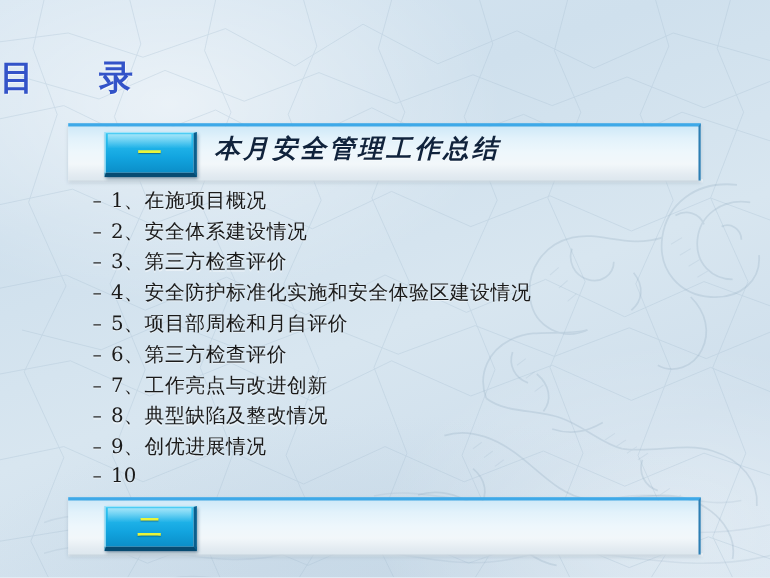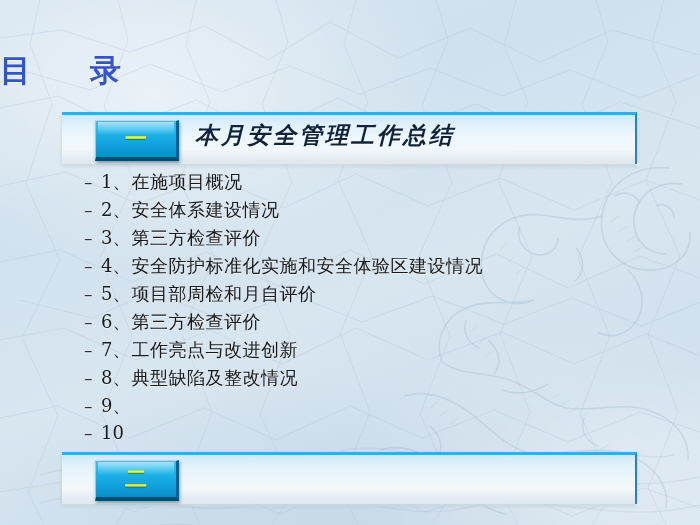--- a/index.html
+++ b/index.html
@@ -325,20 +325,21 @@
       <span class="toc-text">工作亮点与改进创新</span>
     </div>
     <div class="toc-item">
       <span class="toc-dash">–</span>
       <span class="toc-num">8、</span>
       <span class="toc-text">典型缺陷及整改情况</span>
     </div>
     <div class="toc-item">
       <span class="toc-dash">–</span>
       <span class="toc-num">9、</span>
+      <span class="toc-text">创优进展情况</span>
     </div>
     <div class="toc-item">
       <span class="toc-dash">–</span>
       <span class="toc-num">10</span>
       <span class="toc-text"></span>
     </div>
   </div>
 
   <div class="band-under band-under-2"></div>
   <div class="section-band band-2">

